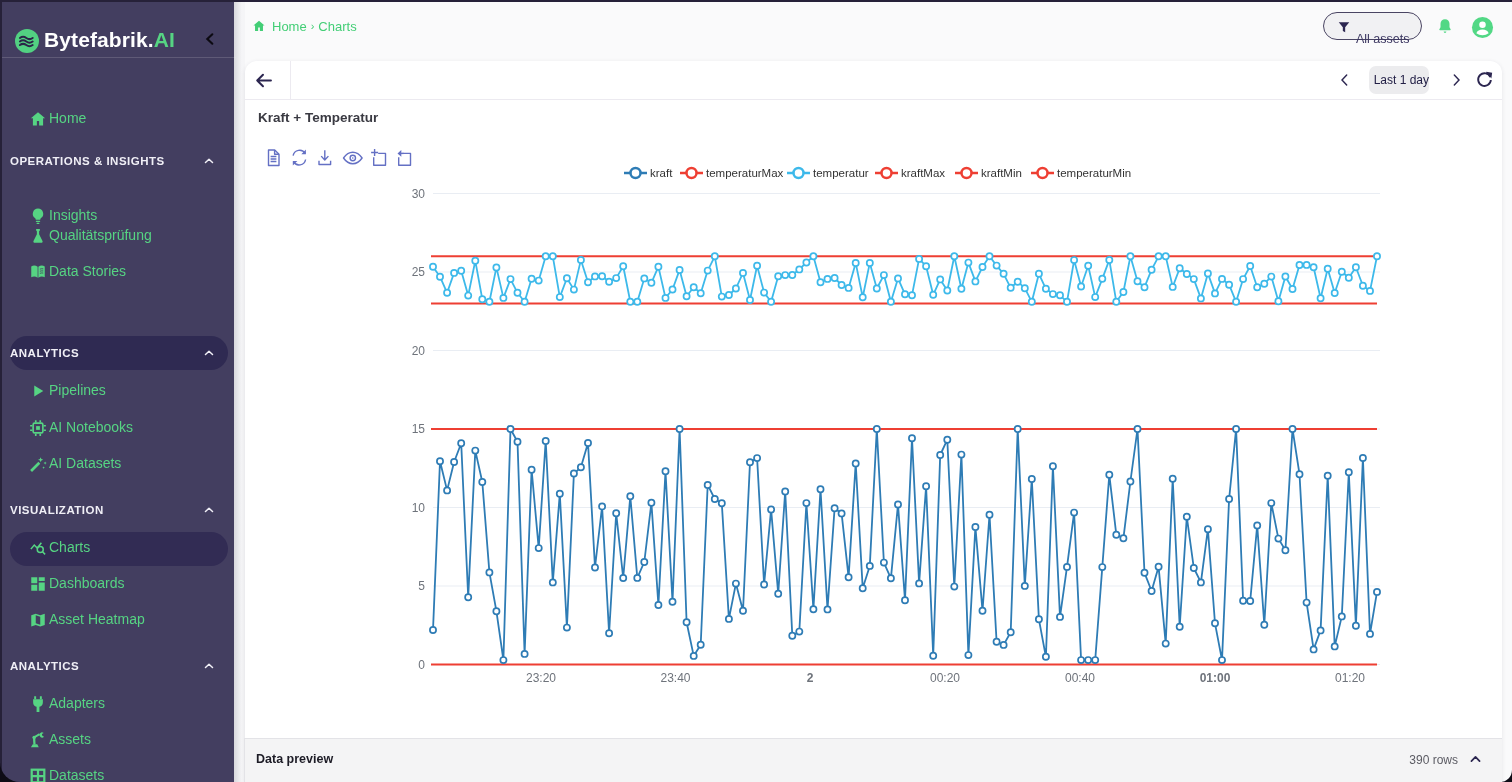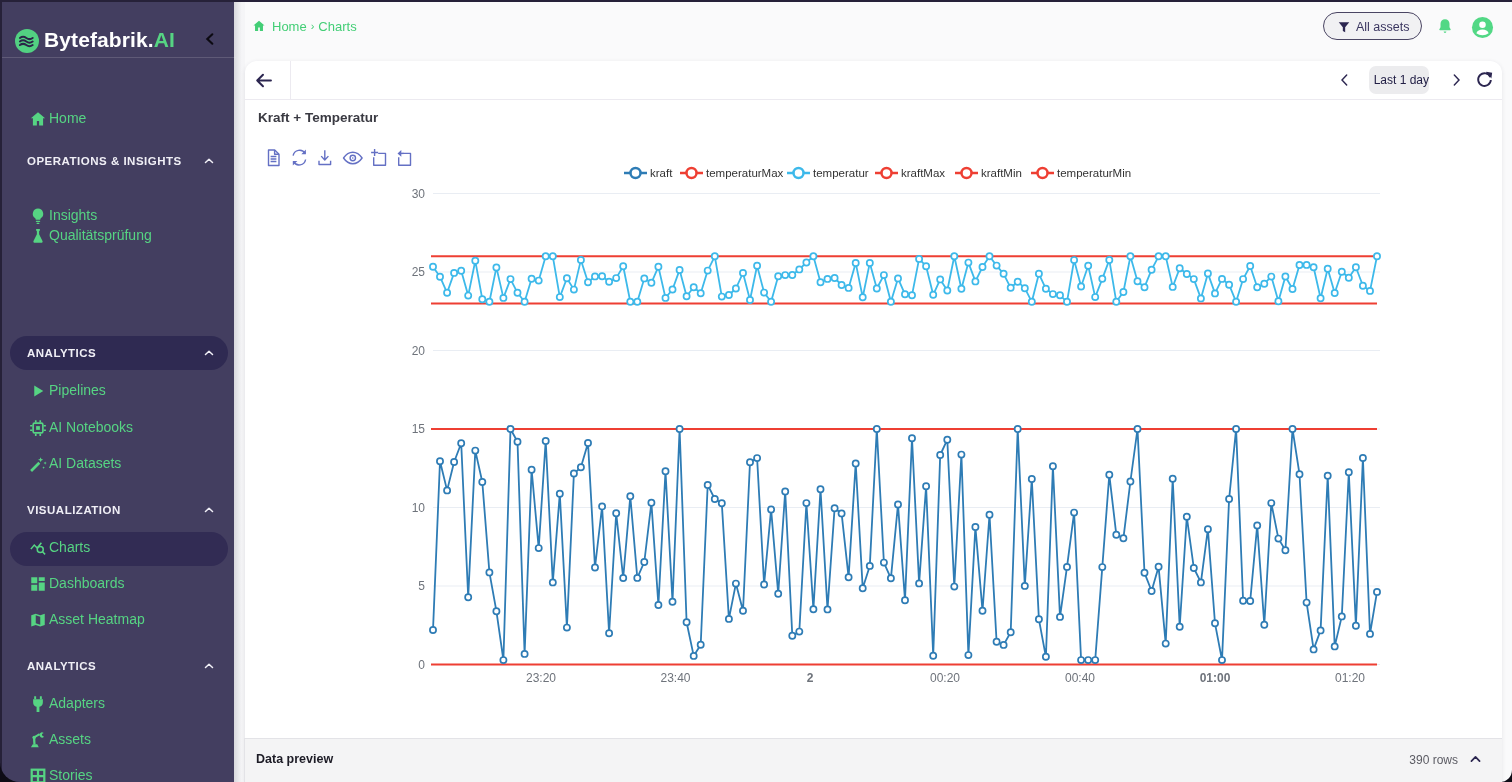--- a/index.html
+++ b/index.html
@@ -13,29 +13,29 @@
 #leftedge { position:absolute; left:0; top:0; width:2px; height:782px; background:#262139; z-index:6; }
 #sbhead { position:absolute; left:0; top:8px; width:234px; height:48px; border-bottom:1px solid rgba(255,255,255,.15); }
 #logo { position:absolute; left:13px; top:19px; width:24px; height:24px; border-radius:50%; background:#52d182; }
 #logotxt { position:absolute; left:42px; top:18px; font-size:21px; font-weight:800; color:#fff; letter-spacing:.1px; }
 #logotxt b { color:#56d483; }
 #collapse { position:absolute; left:200px; top:21px; width:16px; height:16px; }
 .srow { position:absolute; left:8px; width:218px; height:34px; border-radius:17px; color:#56d483; font-size:14px; font-weight:400; }
 .srow span { position:absolute; left:39px; top:7px; }
 .srow.active { background:#322c54; }
 .shdr { position:absolute; left:8px; width:218px; height:34px; border-radius:17px; color:#f0eff6; font-size:11.5px; font-weight:bold; letter-spacing:.5px; }
-.shdr span { position:absolute; left:17px; top:11px; }
+.shdr span { position:absolute; left:0; top:11px; }
 .shdr.pill { background:#2f2a52; }
 .shdr .chev { position:absolute; right:12px; top:10px; width:14px; height:14px; }
 .ic { position:absolute; }
 
 #crumbs { position:absolute; left:252px; top:18px; height:16px; font-size:13px; color:#43ce76; z-index:6; display:flex; align-items:center; white-space:nowrap; }
 #crumbs .sep { color:#43ce76; padding:0 4px; font-size:11px; }
 #allassets { position:absolute; left:1323px; top:12px; width:99px; height:28px; border:1px solid #4a4563; border-radius:14.5px; background:#f1f1f3; z-index:6; }
-#allassets span { position:absolute; left:32px; top:7px; font-size:12.5px; color:#3b3660; font-weight:500; }
+#allassets span { position:absolute; left:32px; top:19px; font-size:12.5px; color:#3b3660; font-weight:500; }
 
 #card { position:absolute; left:245px; top:61px; width:1257px; height:721px; background:#fff; border-radius:12px 12px 0 0; box-shadow:0 1px 4px rgba(40,35,70,.10); }
 #cardhead { position:absolute; left:0; top:0; width:1257px; height:39px; border-bottom:1px solid #eceaf0; }
 #backsep { position:absolute; left:45px; top:0; width:1px; height:39px; background:#eceaf0; }
 #title { position:absolute; left:258px; top:110px; font-size:13.5px; font-weight:bold; color:#3a3a42; z-index:6; }
 #lastday { position:absolute; left:1369px; top:66px; width:60px; height:28px; background:#ececee; border-radius:7px; z-index:6; text-align:right; font-size:12px; color:#232046; font-weight:500; line-height:28px; }
 
 #databar { position:absolute; left:244px; top:738px; width:1258px; height:57px; background:#f4f4f5; border:1px solid #e3e3e7; border-right:none; border-radius:0 0 0 8px; z-index:6; box-sizing:border-box; }
 #databar .l { position:absolute; left:11px; top:13px; font-size:12.5px; font-weight:bold; color:#1d1c26; }
 #databar .r { position:absolute; right:44px; top:14px; font-size:12px; color:#5b5b63; }
@@ -492,20 +492,27 @@
             <rect x="10" y="21" width="4" height="1.6" rx=".8" fill="#56d483"></rect>
           </svg>
           <span>Insights</span>
         </div>
 <div class="srow" style="top:218px">
           <svg class="ic" style="left:19px;top:7px;width:18px;height:18px" viewBox="0 0 24 24">
             <path d="M9.5 2.5h5v2l-1 1v4l4.5 9a1.8 1.8 0 0 1-1.6 2.6H7.6A1.8 1.8 0 0 1 6 18.5l4.5-9v-4l-1-1Z" fill="#56d483"></path>
           </svg>
           <span>Qualitätsprüfung</span>
         </div>
+<div class="srow" style="top:254px">
+          <svg class="ic" style="left:19px;top:7px;width:18px;height:18px" viewBox="0 0 24 24">
+            <path d="M3 4.5c2.6-1.4 5.9-1.4 8.5.4v14.6C8.9 17.7 5.6 17.7 3 19Zm18 0c-2.6-1.4-5.9-1.4-8.5.4v14.6c2.6-1.8 5.9-1.8 8.5-.5Z" fill="#56d483"></path>
+            <path d="M14.5 8.2c1.5-.6 3-.7 4.5-.4M14.5 11c1.5-.6 3-.7 4.5-.4M14.5 13.8c1.5-.6 3-.7 4.5-.4" stroke="#433e60" stroke-width="1.1" fill="none"></path>
+          </svg>
+          <span>Data Stories</span>
+        </div>
 <div class="shdr pill" style="top:334px">
           <span>ANALYTICS</span>
           <svg class="chev" viewBox="0 0 24 24">
             <path d="m6 14.5 6-5.5 6 5.5" fill="none" stroke="#f0eff6" stroke-width="2.6" stroke-linecap="round" stroke-linejoin="round"></path>
           </svg>
         </div>
 <div class="srow" style="top:373px">
           <svg class="ic" style="left:19px;top:7px;width:18px;height:18px" viewBox="0 0 24 24">
             <path d="M7 4.8 19 12 7 19.2Z" fill="#56d483"></path>
           </svg>
@@ -576,16 +583,16 @@
             <path d="m6.8 8.6 7.4-4.4" stroke="#56d483" stroke-width="2.6"></path>
             <path d="M19.6 2.7A3.4 3.4 0 1 0 20 7.5L17.5 6l-.2-2Z" fill="#56d483"></path>
           </svg>
           <span>Assets</span>
         </div>
 <div class="srow" style="top:758px">
           <svg class="ic" style="left:19px;top:7px;width:18px;height:18px" viewBox="0 0 24 24">
             <rect x="3.6" y="3.6" width="16.8" height="16.8" fill="none" stroke="#56d483" stroke-width="3"></rect>
             <path d="M12 3.6v16.8M3.6 12h16.8" stroke="#56d483" stroke-width="3"></path>
           </svg>
-          <span>Stories</span>
+          <span>Datasets</span>
         </div>
   </div>
 </div>
   </div>
 </body></html>

